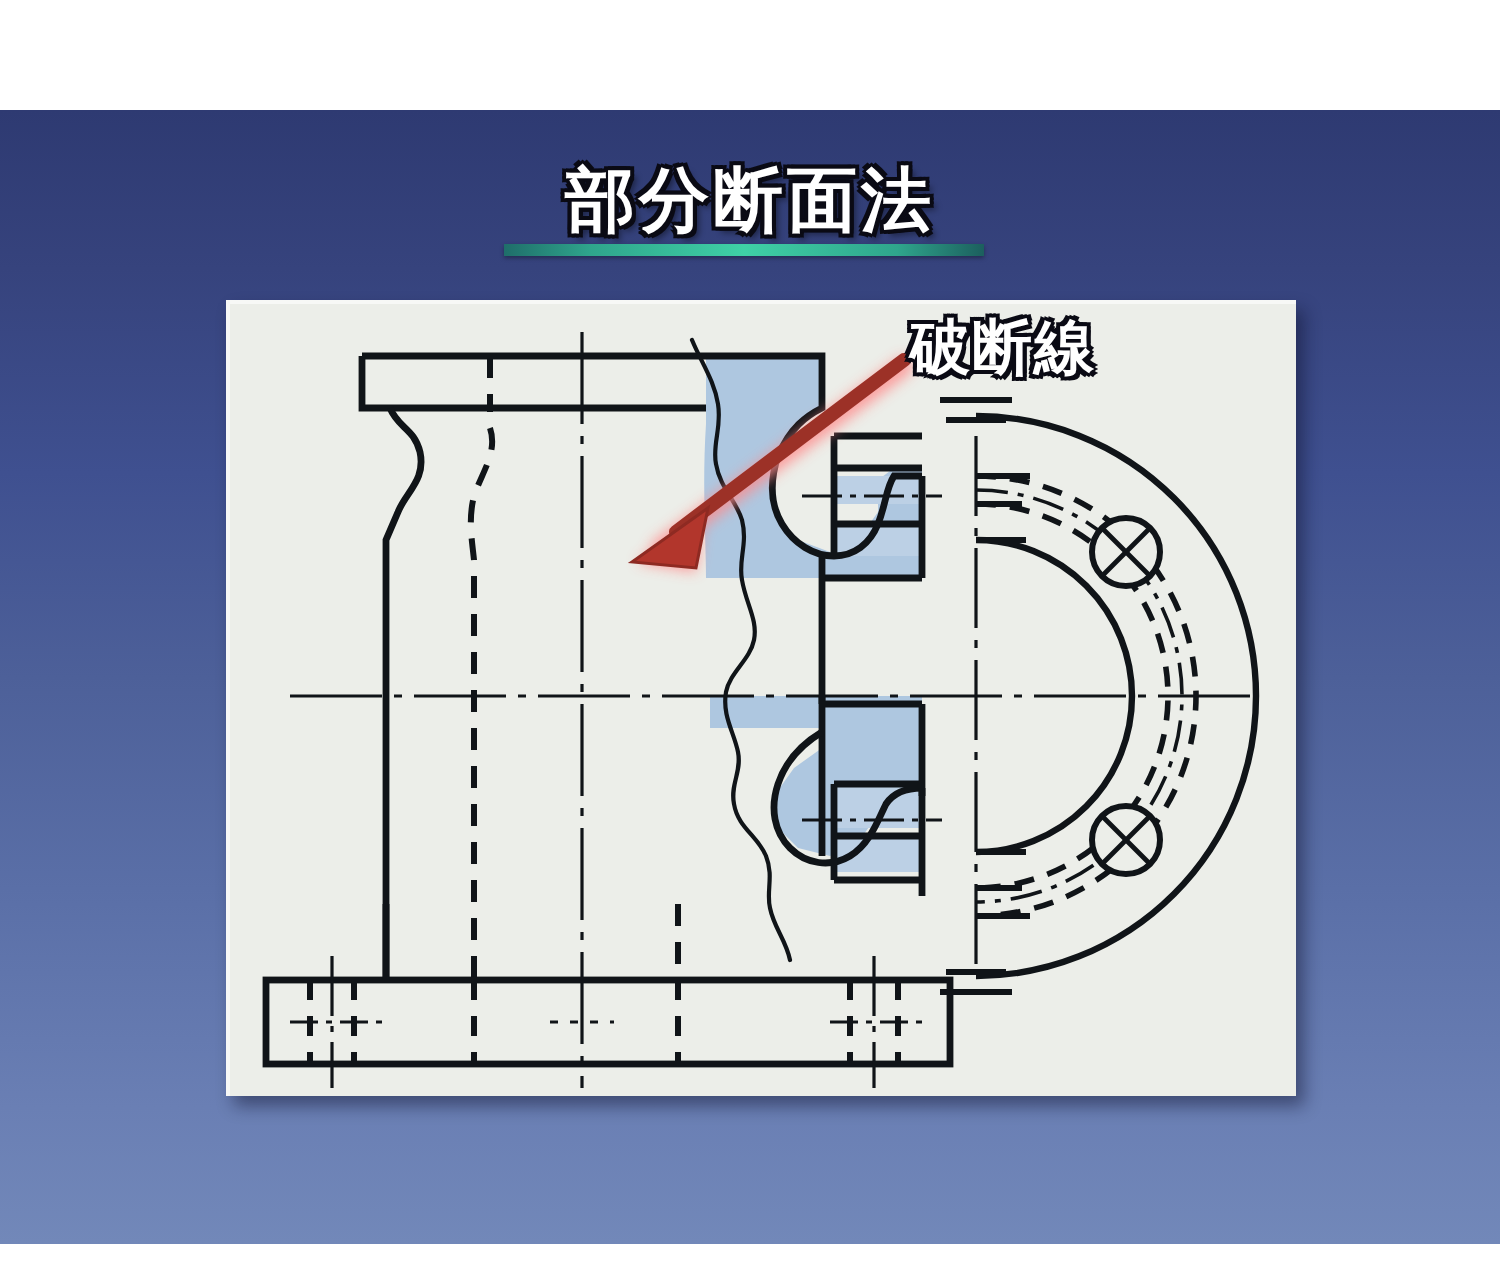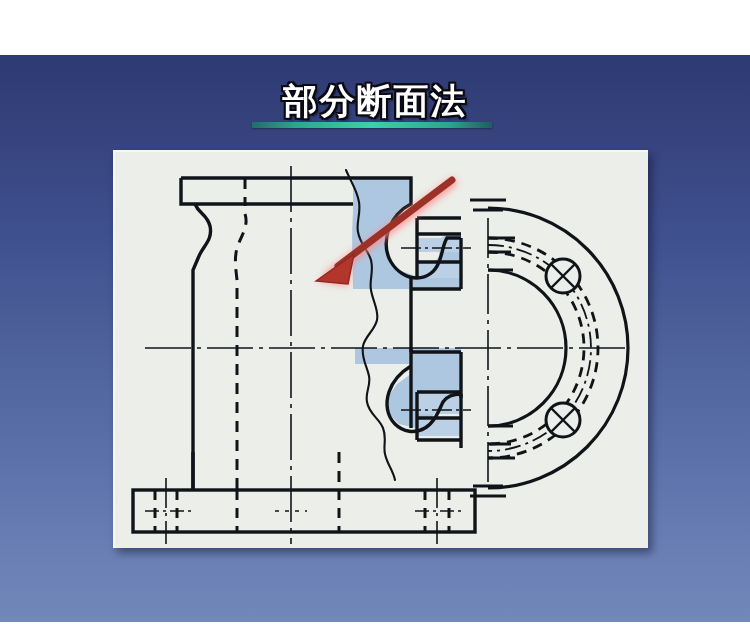--- a/index.html
+++ b/index.html
@@ -311,14 +311,15 @@
       <line x1="452" y1="183" x2="330" y2="274" stroke="#ff8a8a" stroke-width="9" stroke-linecap="round"></line>
       <polygon points="318,281 352,258 348,286" fill="#ff8a8a"></polygon>
     </g>
 
     <g>
       <line x1="452" y1="180" x2="338" y2="266" stroke="#9c3127" stroke-width="7" stroke-linecap="round"></line>
       <polygon points="316,281 354,254 348,284" fill="#b2362c" stroke="#8e2a22" stroke-width="1.5"></polygon>
     </g>
   </svg>
 
+  <div class="callout">破断線</div>
 
 </div>
 
 </body></html>

